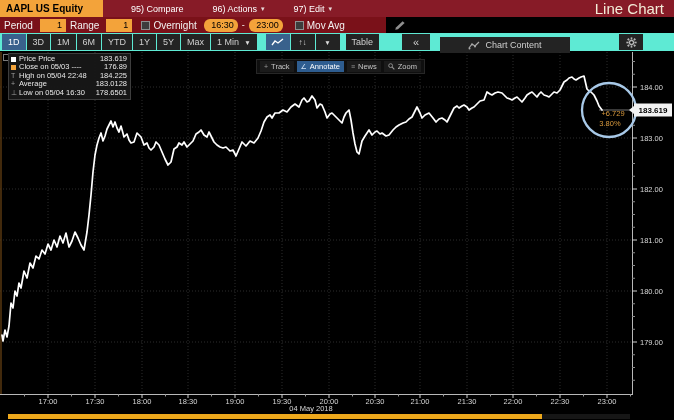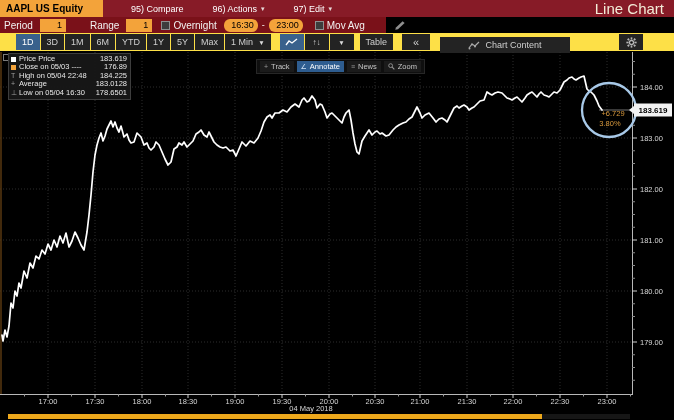--- a/index.html
+++ b/index.html
@@ -19,21 +19,21 @@
               width:386px;box-sizing:border-box;padding-left:3px;flex:none;}
   .p-label{color:#f2f2f2;font-size:10px;white-space:nowrap;}
   .val-box{background:var(--orange,#f3a33a);color:#000;font-size:9px;height:13px;line-height:13px;
            padding:0 4px;text-align:right;white-space:nowrap;}
   .vb-sm{width:18px;margin-left:7px;}
   .vb-time{width:26px;margin-left:7px;border-radius:6px;}
   .chk{width:7px;height:7px;background:#3c3c3c;border:1px solid #8f8f8f;flex:none;margin-right:3px;}
   .dash{color:#fff;font-size:9px;margin:0 2px 0 4px;}
   .pencil{margin-left:8px;display:flex;align-items:center;}
   
-  .toolbar{height:18px;background:#fde047;display:flex;align-items:center;padding-left:16px;}
+  .toolbar{height:18px;background:#5eead4;display:flex;align-items:center;padding-left:2px;}
   .tb-btn{background:#232323;color:#cfcfcf;font-size:9px;height:16px;display:flex;align-items:center;
           padding:0 6px;margin-right:1px;white-space:nowrap;}
   .tb-btn.active{background:var(--active_blue,#39618c);color:#fff;}
   .tb-btn .caret{font-size:6.5px;margin-left:5px;color:#ddd;}
   .tb-icon{width:20px;justify-content:center;padding:0 2px;}
   .tb-gap{width:8px;flex:none;}
   .tb-flex{flex:1;}
   .tb-content{width:118px;justify-content:center;margin-top:6px;}
   .tb-content svg{margin-right:5px;}
   
@@ -76,21 +76,21 @@
           <span class="caret">▾</span>
         </div>
       </div>
     <div class="title-right">Line Chart</div>
   </div>
 
   <div class="paramsbar">
     <div class="params-red">
       <span class="p-label" style="margin-left:1px;">Period</span>
       <span class="val-box vb-sm">1</span>
-      <span class="p-label" style="margin-left:24px;">Range</span>
+      <span class="p-label" style="margin-left:4px;">Range</span>
       <span class="val-box vb-sm">1</span>
       <span class="chk" style="margin-left:9px;"></span>
       <span class="p-label">Overnight</span>
       <span class="val-box vb-time">16:30</span>
       <span class="dash">-</span>
       <span class="val-box vb-time" style="margin-left:2px;">23:00</span>
       <span class="chk" style="margin-left:12px;"></span>
       <span class="p-label">Mov Avg</span>
     </div>
     <span class="pencil">

